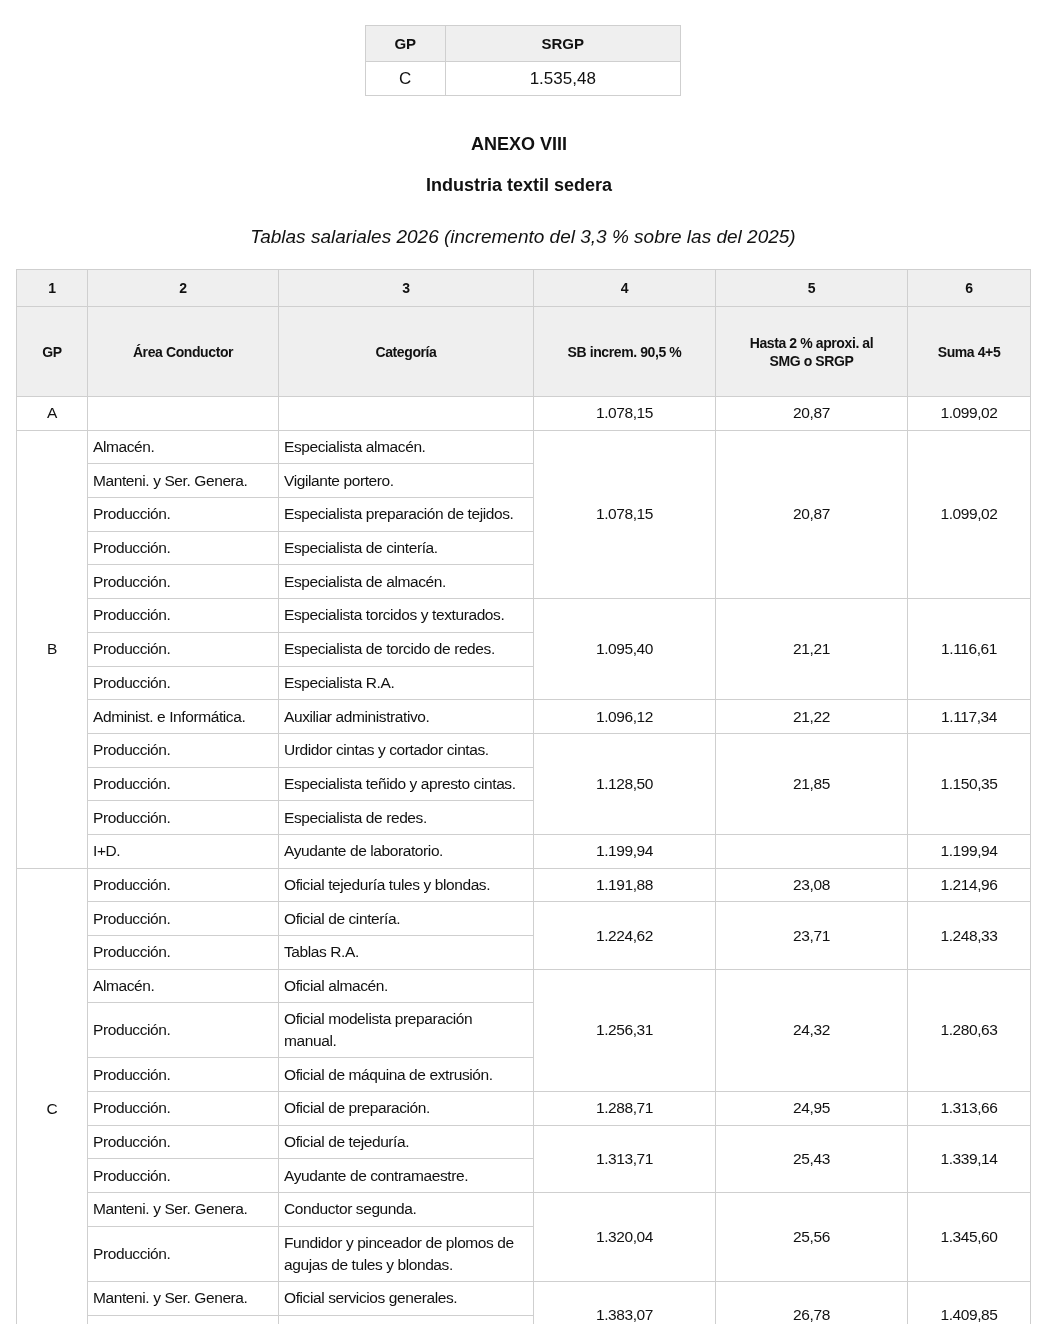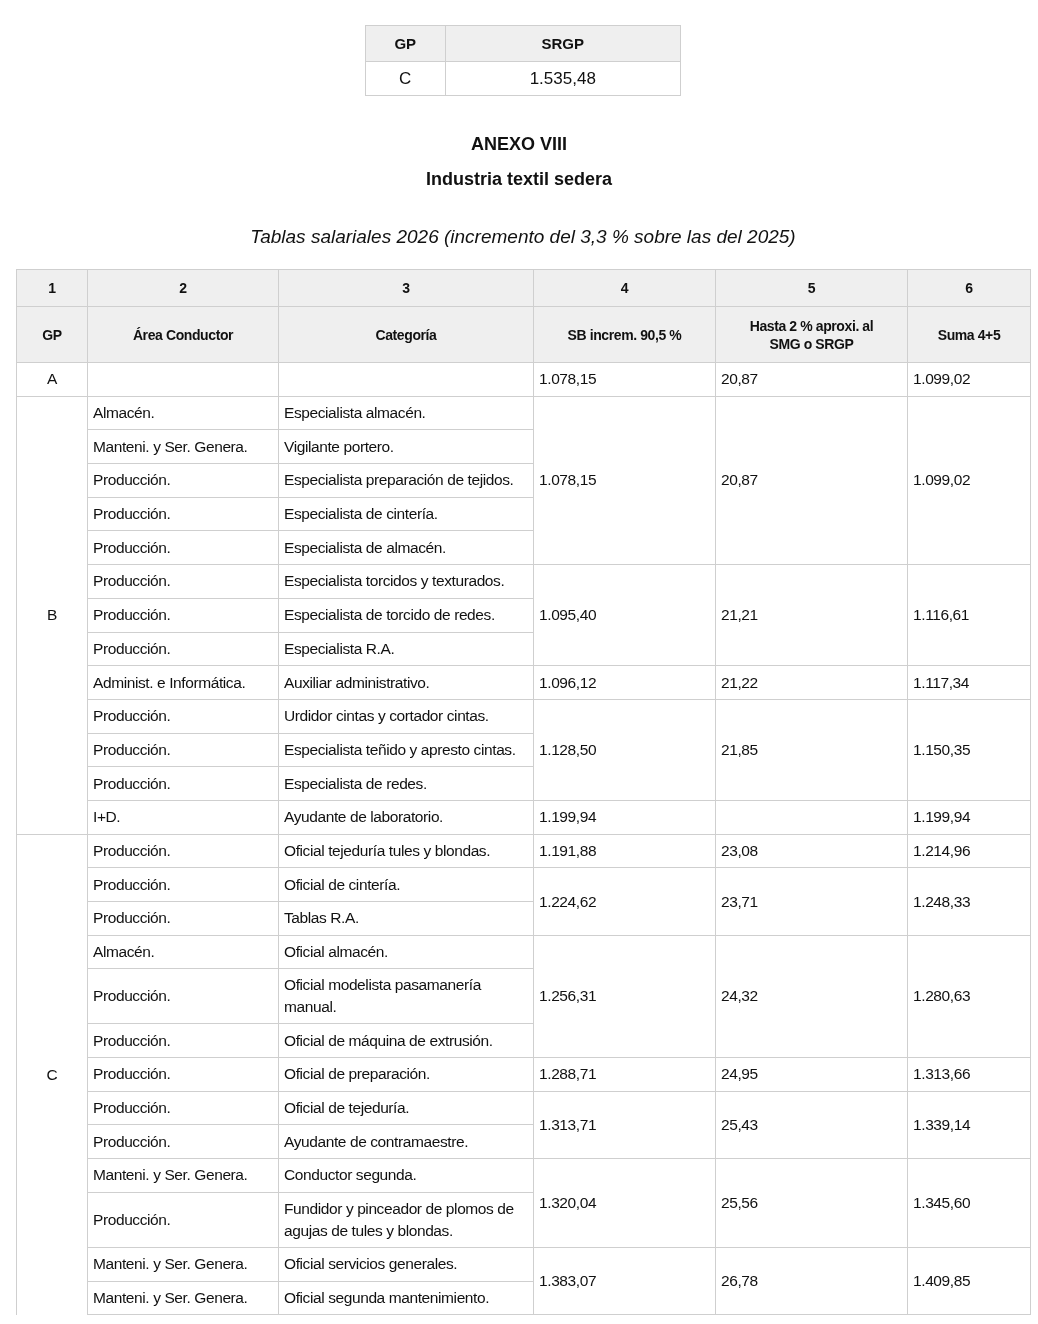--- a/index.html
+++ b/index.html
@@ -13,21 +13,21 @@
   .top-table th { background: #efefef; height: 35px; font-size: 15px; font-weight: bold; text-align: center; padding: 0; }
   .top-table td { height: 33px; font-size: 17px; text-align: center; padding: 0; }
   .title { position: absolute; left: 0; width: 1038px; text-align: center; font-weight: bold; font-size: 18px; }
   .subtitle { position: absolute; left: 0; width: 1046px; text-align: center; font-style: italic; font-size: 19px; top: 226px; }
   .main-table {
     position: absolute; left: 16px; top: 269px; width: 1014px; table-layout: fixed;
     font-family: "Liberation Sans", sans-serif; font-size: 15.5px; letter-spacing: -0.4px;
   }
   .main-table th { background: #efefef; font-weight: bold; text-align: center; font-size: 14px; padding: 0 4px; line-height: 18px; }
   .main-table td { padding: 0 5px; line-height: 22px; }
-  .main-table td.c { }
+  .main-table td.c { text-align: center; }
   .main-table td.gp { text-align: center; }
   .main-table tr.hdr1 th { height: 36px; }
   .main-table tr.hdr2 th { height: 55px; }
   .main-table tr { height: 33.7px; }
   .main-table tr.tall { height: 55px; }
   .main-table td.open-bottom { border-bottom: none; }
 </style>
 </head>
 <body>
 
@@ -38,21 +38,21 @@
     <th>SRGP</th>
   </tr>
   <tr>
     <td>C</td>
     <td>1.535,48</td>
   </tr>
 </tbody>
   </table>
 
 <div class="title" style="top:134px;">ANEXO VIII</div>
-<div class="title" style="top:169px;">Industria textil sedera</div>
+<div class="title" style="top:175px;">Industria textil sedera</div>
 <div class="subtitle">Tablas salariales 2026 (incremento del 3,3 % sobre las del 2025)</div>
 
 <table class="main-table">
   <colgroup>
     <col style="width:71px">
       <col style="width:191px">
       <col style="width:255px">
     <col style="width:182px">
       <col style="width:192px">
       <col style="width:123px">
@@ -64,21 +64,21 @@
     <th>3</th>
     <th>4</th>
     <th>5</th>
     <th>6</th>
   </tr>
   <tr class="hdr2">
     <th>GP</th>
     <th>Área Conductor</th>
     <th>Categoría</th>
     <th>SB increm. 90,5 %</th>
-    <th style="padding:0 30px;">Hasta 2 % aproxi. al SMG o SRGP</th>
+    <th style="padding:17px 30px;">Hasta 2 % aproxi. al SMG o SRGP</th>
     <th>Suma 4+5</th>
   </tr>
 
   <tr>
     <td class="gp">A</td>
     <td></td>
     <td></td>
     <td class="c">1.078,15</td>
     <td class="c">20,87</td>
     <td class="c">1.099,02</td>
@@ -174,21 +174,21 @@
   </tr>
   <tr>
     <td>Almacén.</td>
     <td>Oficial almacén.</td>
     <td class="c" rowspan="3">1.256,31</td>
     <td class="c" rowspan="3">24,32</td>
     <td class="c" rowspan="3">1.280,63</td>
   </tr>
   <tr class="tall">
     <td>Producción.</td>
-    <td>Oficial modelista pasamanería manual.</td>
+    <td>Oficial modelista preparación manual.</td>
   </tr>
   <tr>
     <td>Producción.</td>
     <td>Oficial de máquina de extrusión.</td>
   </tr>
   <tr>
     <td>Producción.</td>
     <td>Oficial de preparación.</td>
     <td class="c">1.288,71</td>
     <td class="c">24,95</td>

